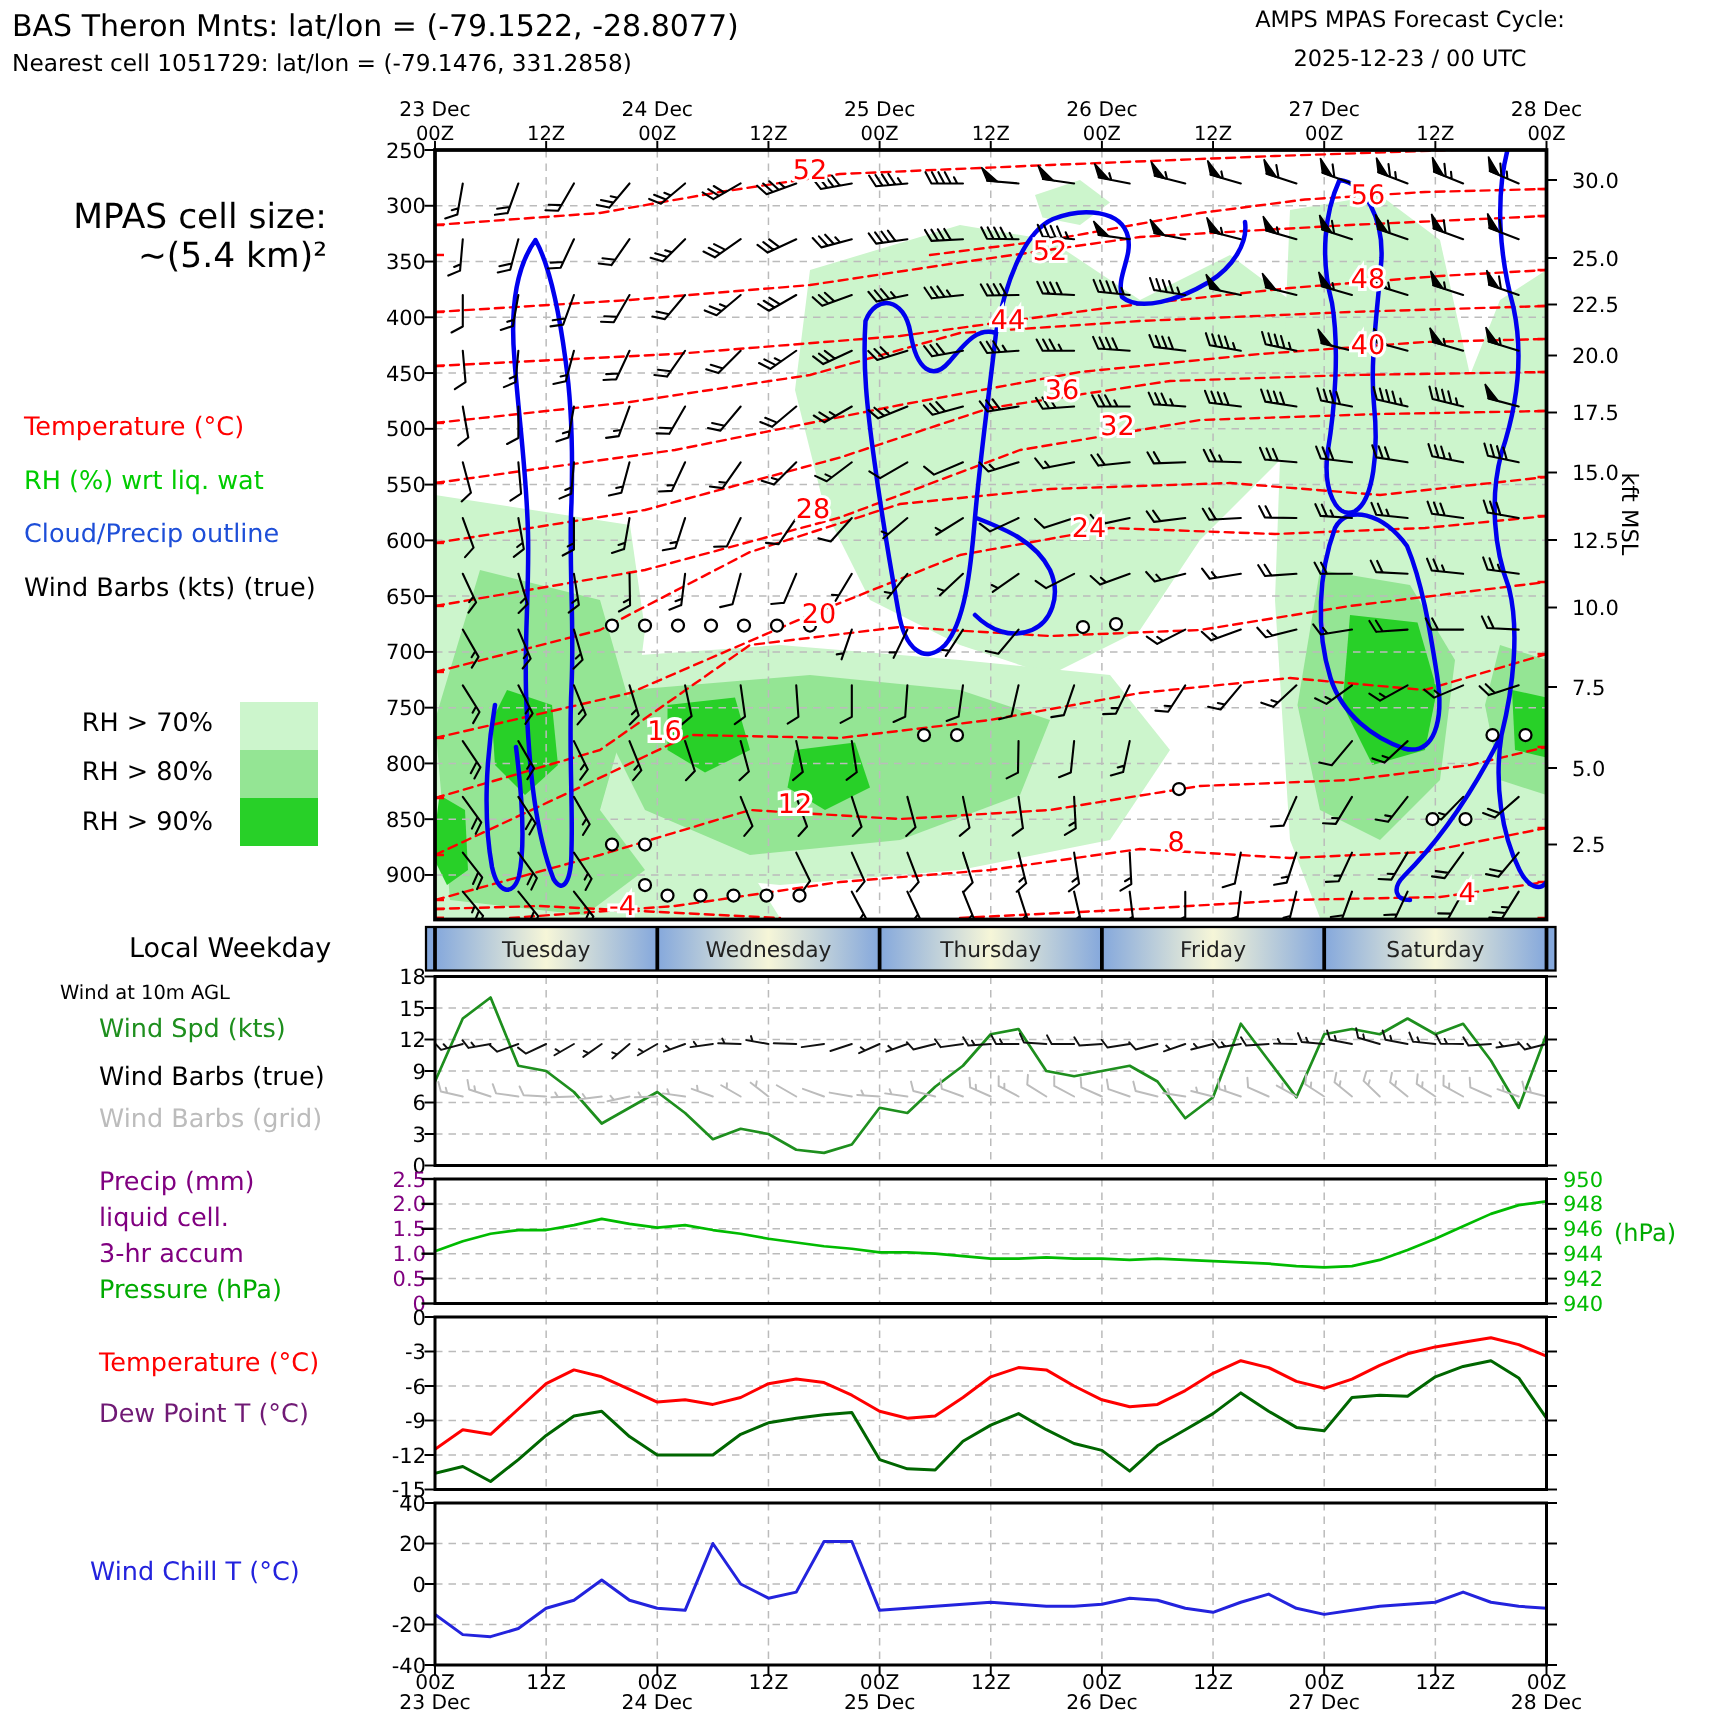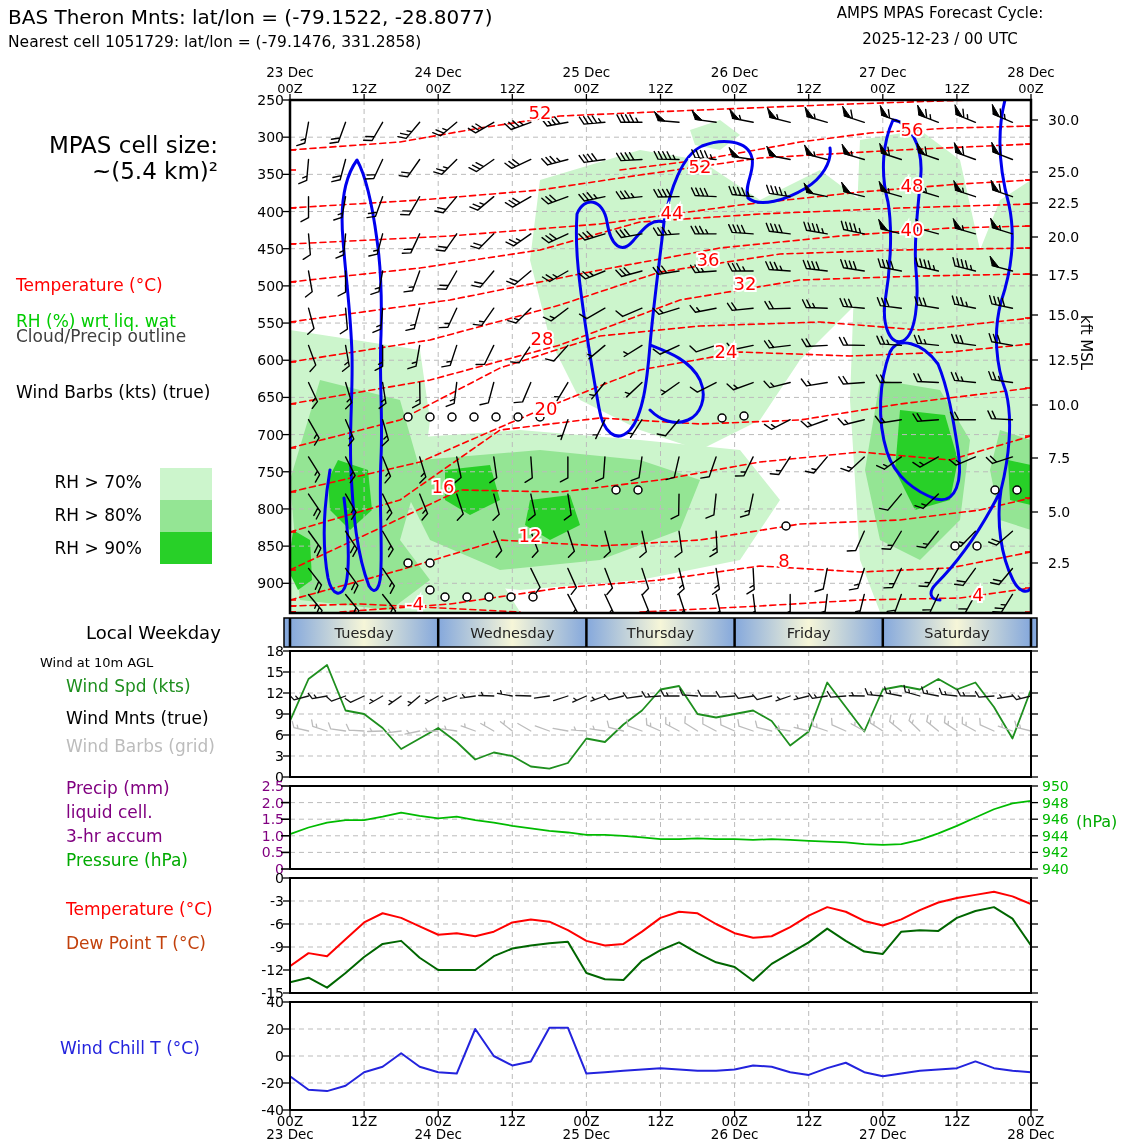--- a/index.html
+++ b/index.html
@@ -26,43 +26,43 @@
 <div class="lbl t1" style="left:8px;top:5px;">BAS Theron Mnts: lat/lon = (-79.1522, -28.8077)</div>
 <div class="lbl t2" style="left:8px;top:33px;">Nearest cell 1051729: lat/lon = (-79.1476, 331.2858)</div>
 <div class="lbl rt" style="left:790px;top:4px;">AMPS MPAS Forecast Cycle:</div>
 <div class="lbl rt" style="left:790px;top:30px;">2025-12-23 / 00 UTC</div>
 
 <div class="lbl big" style="left:8px;top:132px;">MPAS cell size:</div>
 <div class="lbl big" style="left:8px;top:158px;">~(5.4 km)²</div>
 
 <div class="lbl leg" style="left:16px;top:275px;color:#ff0000;">Temperature (°C)</div>
 <div class="lbl leg" style="left:16px;top:311px;color:#00cc00;">RH (%) wrt liq. wat</div>
-<div class="lbl leg" style="left:16px;top:326px;color:#404040;">Cloud/Precip outline</div>
+<div class="lbl leg" style="left:16px;top:346px;color:#1d4ed8;">Cloud/Precip outline</div>
 <div class="lbl leg" style="left:16px;top:382px;color:#000;">Wind Barbs (kts) (true)</div>
 
 <div class="lbl rhleg" style="left:12px;top:472px;">RH &gt; 70%</div>
 <div class="lbl rhleg" style="left:12px;top:505px;">RH &gt; 80%</div>
 <div class="lbl rhleg" style="left:12px;top:538px;">RH &gt; 90%</div>
 <div class="sw" id="sw70" style="left: 160px; top: 468px; background: rgb(204, 245, 204);"></div>
 <div class="sw" id="sw80" style="left: 160px; top: 500px; background: rgb(148, 229, 148);"></div>
 <div class="sw" id="sw90" style="left: 160px; top: 532px; background: rgb(40, 208, 40);"></div>
 
 <div class="lbl" style="left:86px;top:622px;font-size:18px;">Local Weekday</div>
 <div class="lbl sm" style="left:40px;top:655px;">Wind at 10m AGL</div>
 <div class="lbl leg" style="left:66px;top:676px;color:#1e8f1e;">Wind Spd (kts)</div>
-<div class="lbl leg" style="left:66px;top:708px;color:#000;">Wind Mnts (true)</div>
+<div class="lbl leg" style="left:66px;top:708px;color:#000;">Wind Barbs (true)</div>
 <div class="lbl leg" style="left:66px;top:736px;color:#bcbcbc;">Wind Barbs (grid)</div>
 
 <div class="lbl leg" style="left:66px;top:778px;color:#800080;">Precip (mm)</div>
 <div class="lbl leg" style="left:66px;top:802px;color:#800080;">liquid cell.</div>
 <div class="lbl leg" style="left:66px;top:826px;color:#800080;">3-hr accum</div>
 <div class="lbl leg" style="left:66px;top:850px;color:#00aa00;">Pressure (hPa)</div>
 
 <div class="lbl leg" style="left:66px;top:899px;color:#ff0000;">Temperature (°C)</div>
-<div class="lbl leg" style="left:66px;top:933px;color:#c2410c;">Dew Point T (°C)</div>
+<div class="lbl leg" style="left:66px;top:933px;color:#701a75;">Dew Point T (°C)</div>
 <div class="lbl leg" style="left:60px;top:1038px;color:#2323dd;">Wind Chill T (°C)</div>
 
 <div class="lbl med" style="left:1076px;top:812px;color:#00aa00;">(hPa)</div>
 <div class="lbl vert" style="left:1095px;top:315px;">kft MSL</div>
 
 <svg id="chart-svg" width="1140" height="1140">
       <defs>
         <clipPath id="clipMain">
           <rect x="290" y="100" width="741" height="513"></rect>
         </clipPath>

